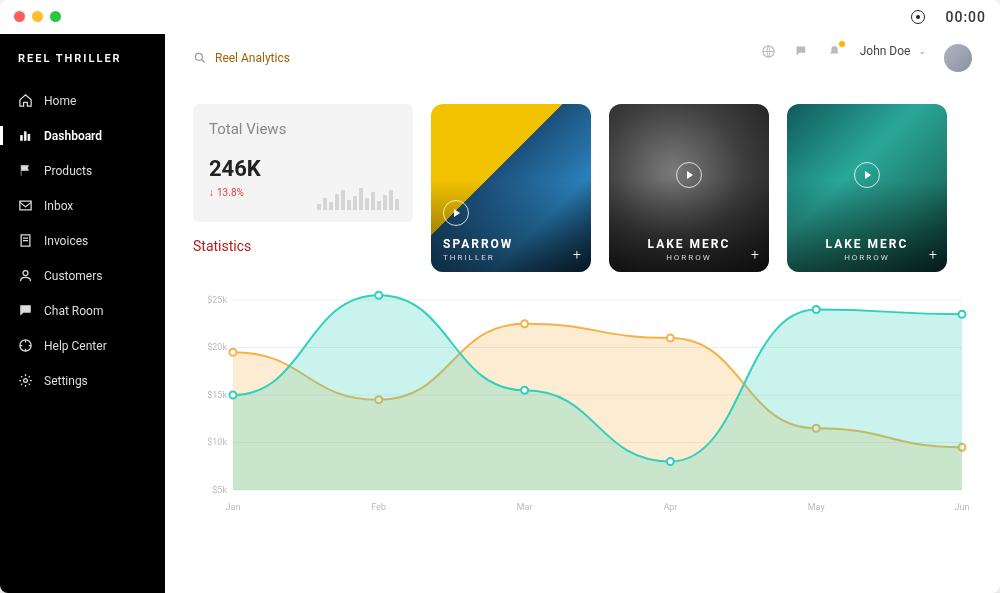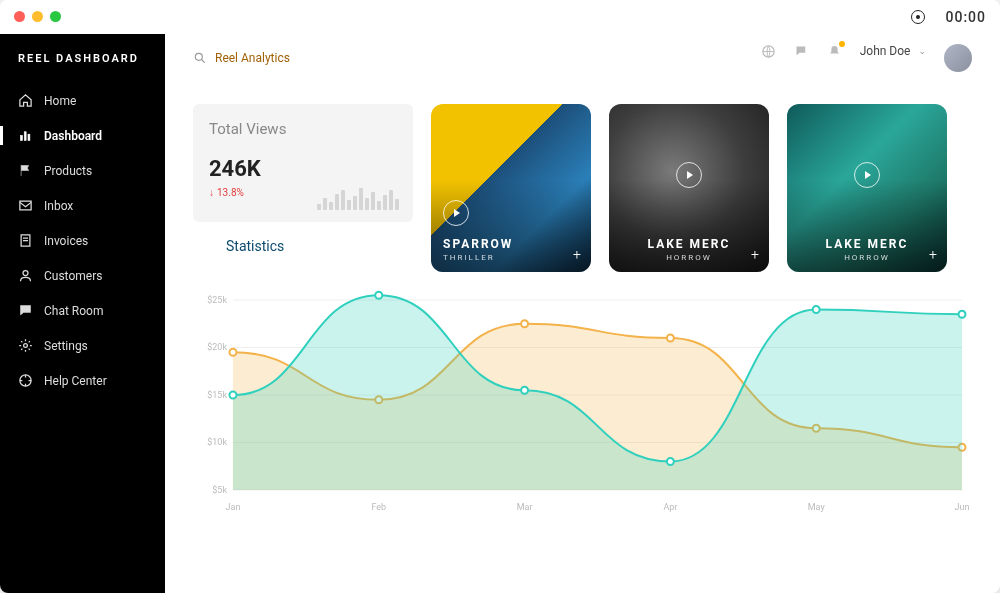--- a/index.html
+++ b/index.html
@@ -110,21 +110,21 @@
     padding:16px 16px 10px 16px;
     height:118px;
     position:relative;
   }
   .card-views .lbl { font-size:15px; color:#888; }
   .card-views .val { font-size:22px; font-weight:700; color:#222; margin-top:18px; }
   .card-views .delta { font-size:10px; color:#e23d3d; margin-top:6px; display:flex; align-items:center; gap:3px; }
   .card-views .delta .arr { font-size:10px; }
   .mini-bars { position:absolute; right:14px; bottom:12px; display:flex; align-items:flex-end; gap:2px; }
   .mini-bars div { width:4px; background:#d5d5d5; border-radius:1px; }
-  .stats-title { font-size:14px; color:#0c4a6e; margin-top:16px; font-weight:400;margin-left:33px; }
+  .stats-title { font-size:14px; color:#b91c1c; margin-top:16px; font-weight:400; }
 
   .movies { display:flex; gap:18px; flex:1; }
   .movie {
     width:160px;
     height:168px;
     border-radius:12px;
     position:relative;
     color:#fff;
     overflow:hidden;
     flex-shrink:0;
@@ -164,21 +164,21 @@
     </div>
     <div class="right">
       <span class="rec-icon"></span>
       <span class="rec-time">00:00</span>
     </div>
   </div>
 
   <div class="content">
 
     <aside class="sidebar">
-      <div class="brand">REEL DASHBOARD</div>
+      <div class="brand">REEL THRILLER</div>
       <ul class="nav" id="nav">
           <li>
             <span class="ic">
               <svg viewBox="0 0 24 24">
                 <path d="M3 11l9-8 9 8v10h-6v-6H9v6H3z" fill="none" stroke="currentColor" stroke-width="2"></path>
               </svg>
             </span>
             <span>Home</span>
           </li>
           <li class="active">
@@ -231,34 +231,34 @@
             <span class="ic">
               <svg viewBox="0 0 24 24">
                 <path d="M4 4h16v11H9l-5 4V4z" fill="currentColor"></path>
               </svg>
             </span>
             <span>Chat Room</span>
           </li>
           <li>
             <span class="ic">
               <svg viewBox="0 0 24 24">
+                <circle cx="12" cy="12" r="9" fill="none" stroke="currentColor" stroke-width="2"></circle>
+                <path d="M12 3v4M12 17v4M3 12h4M17 12h4" stroke="currentColor" stroke-width="2"></path>
+              </svg>
+            </span>
+            <span>Help Center</span>
+          </li>
+          <li>
+            <span class="ic">
+              <svg viewBox="0 0 24 24">
                 <circle cx="12" cy="12" r="3" fill="none" stroke="currentColor" stroke-width="2"></circle>
                 <path d="M12 2v3M12 19v3M2 12h3M19 12h3M5 5l2 2M17 17l2 2M19 5l-2 2M7 17l-2 2" stroke="currentColor" stroke-width="2"></path>
               </svg>
             </span>
             <span>Settings</span>
-          </li>
-          <li>
-            <span class="ic">
-              <svg viewBox="0 0 24 24">
-                <circle cx="12" cy="12" r="9" fill="none" stroke="currentColor" stroke-width="2"></circle>
-                <path d="M12 3v4M12 17v4M3 12h4M17 12h4" stroke="currentColor" stroke-width="2"></path>
-              </svg>
-            </span>
-            <span>Help Center</span>
           </li>
         </ul>
     </aside>
 
     <main class="main">
 
       <div class="topbar">
         <div class="search-wrap">
           <svg viewBox="0 0 24 24">
               <circle cx="10" cy="10" r="6"></circle>

